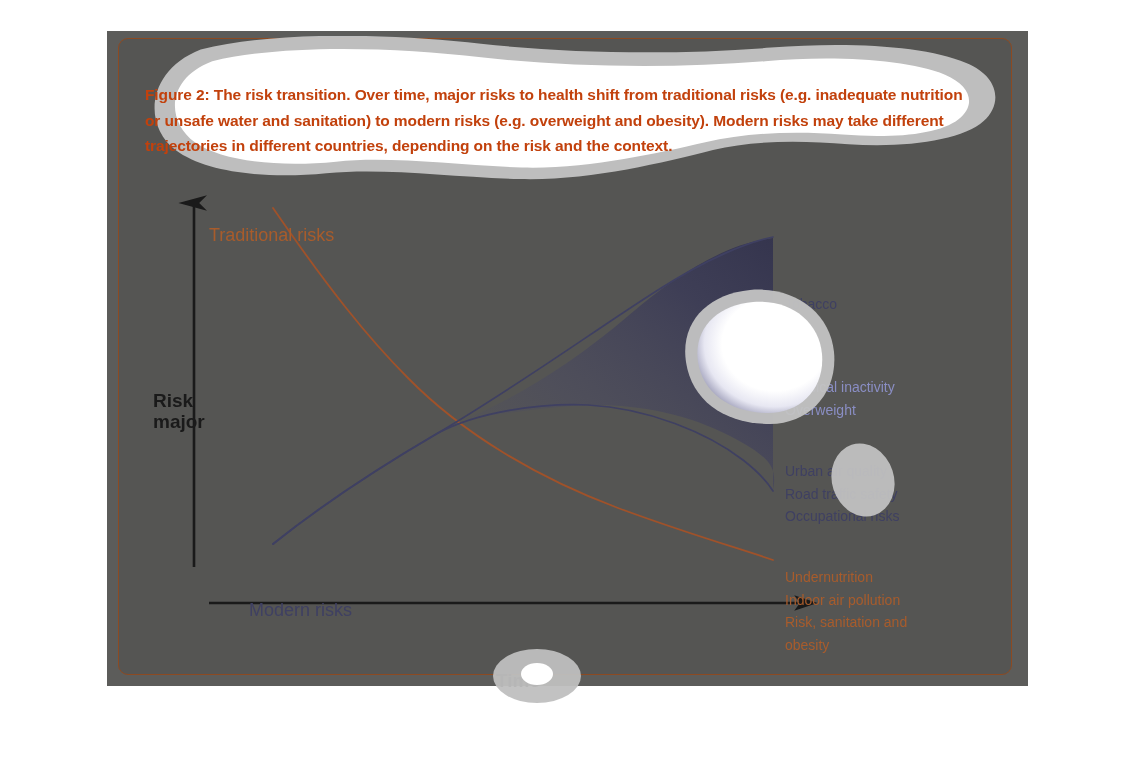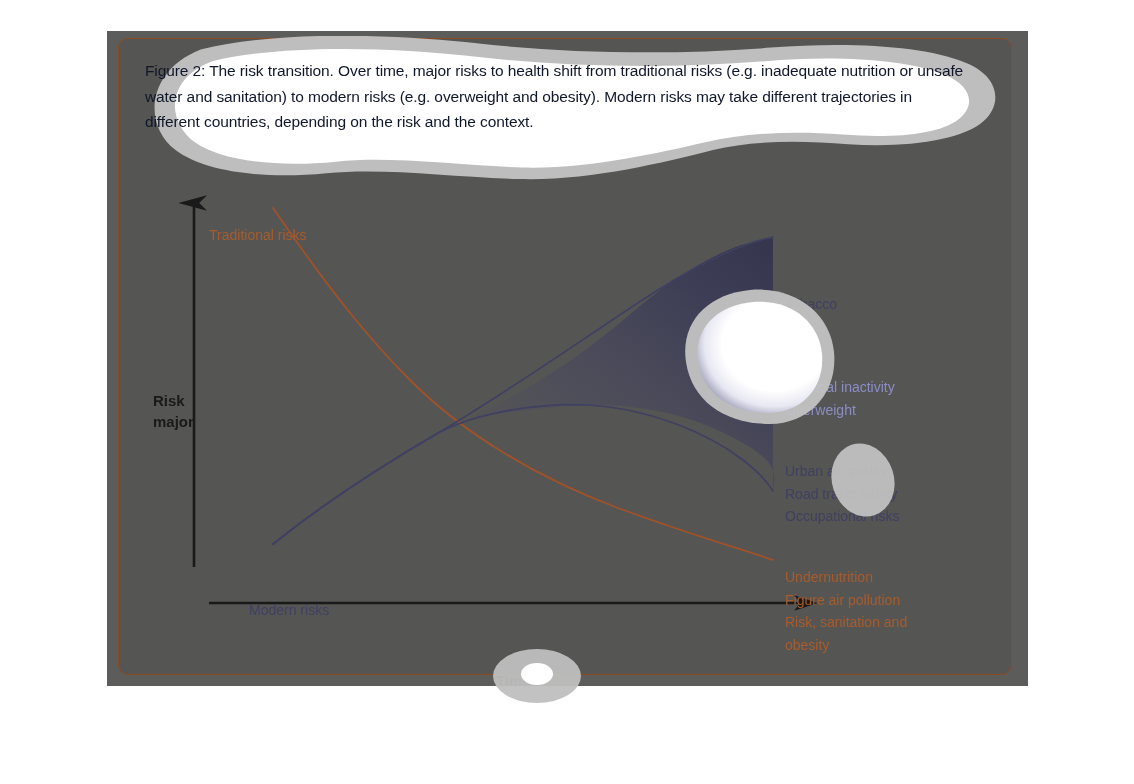--- a/index.html
+++ b/index.html
@@ -44,49 +44,49 @@
     position: absolute;
     left: 118px;
     top: 44px;
     width: 900px;
     height: 145px;
     pointer-events: none;
   }
   #caption {
     position: absolute;
     left: 145px;
-    top: 58px;
+    top: 82px;
     width: 825px;
     font-size: 15.5px;
-    font-weight: normal;
+    font-weight: bold;
     line-height: 25.5px;
-    color: #0f172a;
+    color: #c2410c;
     letter-spacing: -0.1px;
   }
   
   #plot {
     position: absolute;
     left: 118px;
     top: 38px;
     width: 894px;
     height: 637px;
   }
   .axis-title {
     position: absolute;
     color: #1a1a1a;
-    font-size: 15px;
+    font-size: 19px;
     font-weight: bold;
     line-height: 21px;
   }
   #risk-size-label { left: 35px; top: 352px; width: 60px; }
   #time-label { left: 378px; top: 632px; }
 
   .curve-label {
     position: absolute;
-    font-size: 14px;
+    font-size: 18px;
     line-height: 22.5px;
     white-space: nowrap;
   }
   .lab-orange { color: #a85c2c; }
   .lab-navy   { color: #3f4062; margin-left: 40px; }
 
   #traditional-risks-label { left: 91px; top: 186px; }
   #modern-risks-label      { left: 91px; top: 561px; }
 
   .legend-group {
@@ -191,21 +191,21 @@
     </div>
 
     <div class="legend-group" id="legend-urban">
       <div>Urban air quality</div>
       <div>Road traffic safety</div>
       <div>Occupational risks</div>
     </div>
 
     <div class="legend-group" id="legend-under">
       <div>Undernutrition</div>
-      <div>Figure air pollution</div>
+      <div>Indoor air pollution</div>
       <div>Risk, sanitation and</div>
       <div>obesity</div>
     </div>
   </div>
 
   <svg class="blob" style="left:828px;top:440px" width="80" height="80">
     <ellipse cx="35" cy="40" rx="31" ry="37" transform="rotate(-18 35 40)" fill="#c3c3c3" opacity="0.93"></ellipse>
   </svg>
 
   <svg class="blob" style="left:664px;top:276px" width="190" height="160">

